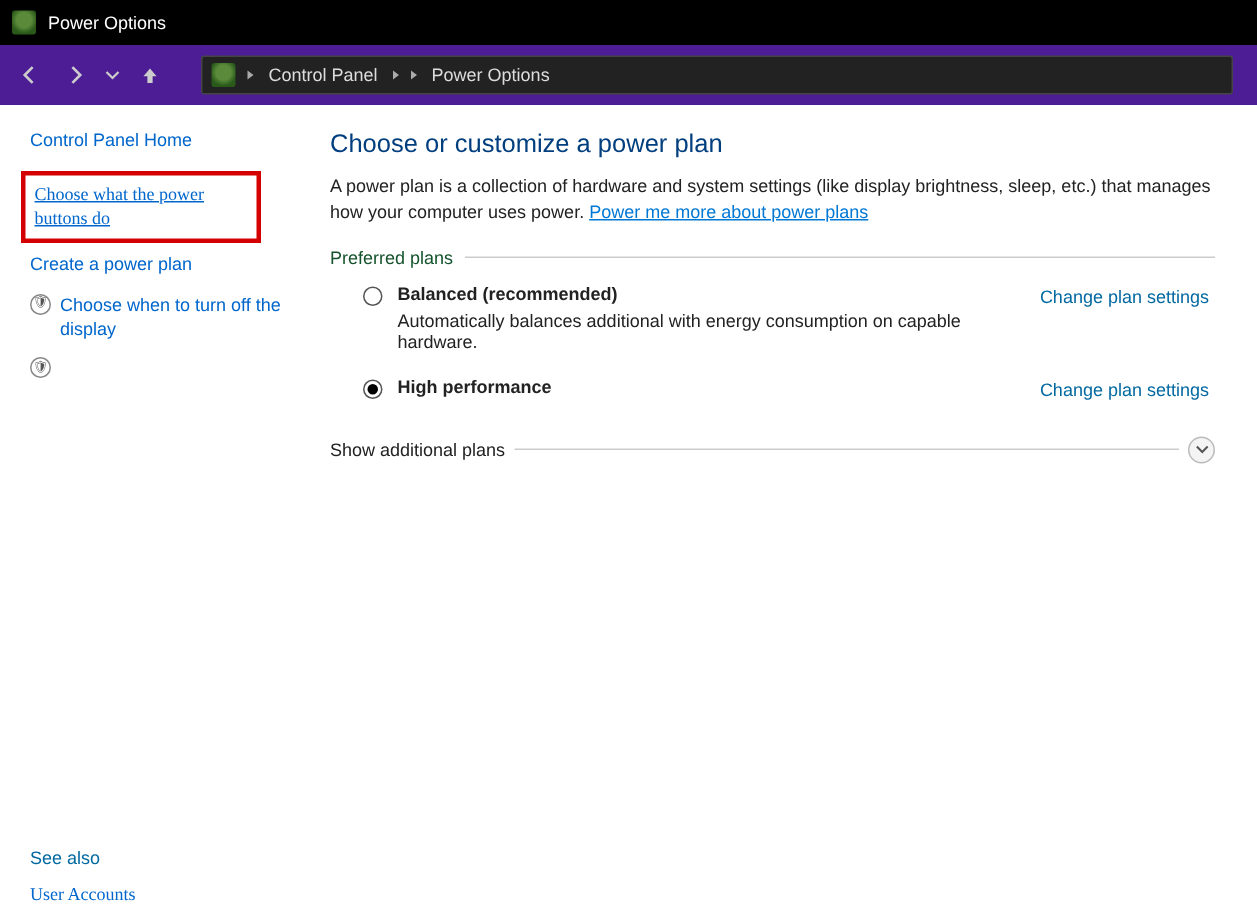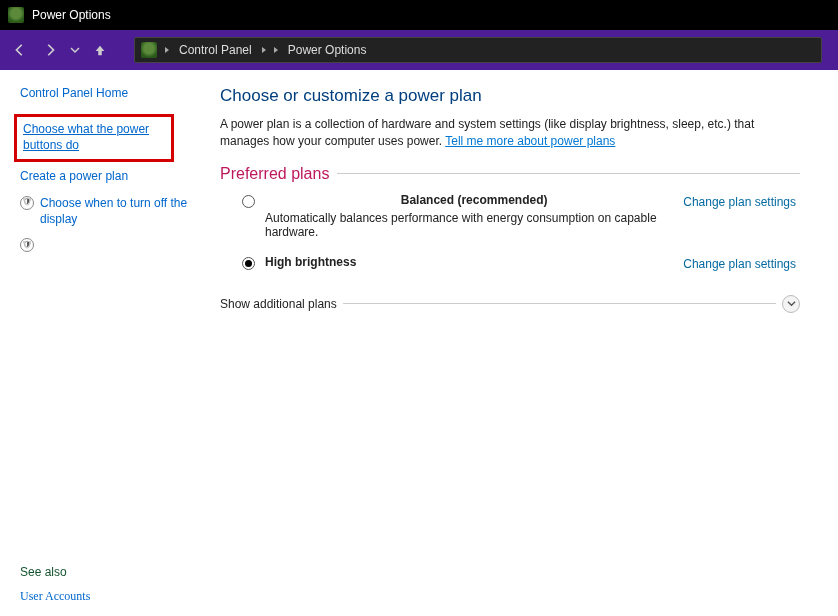--- a/index.html
+++ b/index.html
@@ -104,48 +104,48 @@
       font-size: 8px; color: #555;
       margin-top: 1px;
     }
     .highlight-box {
       border: 3px solid #d40000;
       padding: 4px 6px 6px 6px;
       margin-left: -6px;
       margin-right: 26px;
       margin-bottom: 6px;
     }
-    .highlight-box .sidebar-link { margin-bottom: 0; text-decoration: underline; }
+    .highlight-box .sidebar-link { margin-bottom: 0; text-decoration: underline; font-family: Liberation Serif, serif; }
     .sidebar-spacer { flex: 1; }
-    .see-also-label { color: #14532d; margin-bottom: 10px; }
+    .see-also-label { color: #0369a1; margin-bottom: 10px; }
     .see-also-link { color: #0066cc; cursor: pointer; font-family: Liberation Serif, serif; }
     .main {
       flex: 1;
-      padding: 16px 38px 16px 20px;
+      padding: 16px 28px 16px 20px;
       color: #222;
     }
     .page-title {
       color: #003e7e;
       font-size: 17px;
       font-weight: 400;
       margin-bottom: 10px;
     }
     .page-desc {
       font-size: 12px;
       line-height: 1.45;
       margin-bottom: 14px;
     }
     .page-desc a { color: #0078d4; text-decoration: underline; cursor: pointer; }
     .fieldset {
       position: relative;
       margin-bottom: 18px;
     }
     .fieldset-label {
-      color: #be185d;
-      font-size: 16px;
+      color: #14532d;
+      font-size: 12px;
       position: relative;
       display: flex;
       align-items: center;
       gap: 8px;
       justify-content: center;
     }
     .fieldset-label .line {
       flex: 1; height: 1px; background: #ccc;
     }
     .plan {
@@ -156,21 +156,21 @@
     .plan-left { flex: 1; display: flex; gap: 10px; align-items: flex-start; }
     .plan-radio {
       width: 13px; height: 13px; border: 1px solid #555; border-radius: 50%;
       margin-top: 2px; position: relative; flex-shrink: 0; cursor: pointer;
       background: #fff;
     }
     .plan-radio.selected::after {
       content: ""; position: absolute; top: 2px; left: 2px;
       width: 7px; height: 7px; background: #000; border-radius: 50%;
     }
-    .plan-name { font-weight: 600; font-size: 12px; text-align: center; }
+    .plan-name { font-weight: 600; font-size: 12px; }
     .plan-desc { font-size: 12px; color: #222; margin-top: 4px; }
     .plan-change {
       color: #0369a1; font-size: 12px; cursor: pointer; white-space: nowrap;
       margin-top: 2px;
     }
     .expander {
       display: flex; align-items: center; gap: 6px;
       margin-top: 18px;
     }
     .expander-label { font-size: 12px; }
@@ -256,45 +256,45 @@
 
     <div class="sidebar-spacer"></div>
 
     <div class="see-also-label">See also</div>
     <div class="see-also-link">User Accounts</div>
   </div>
 
   <div class="main">
     <div class="page-title">Choose or customize a power plan</div>
     <div class="page-desc">
-      <span>A power plan is a collection of hardware and system settings (like display brightness, sleep, etc.) that manages how your computer uses power. </span><a>Tell me more about power plans</a>
+      <span>A power plan is a collection of hardware and system settings (like display brightness, sleep, etc.) that manages how your computer uses power. </span><a>Power me more about power plans</a>
     </div>
 
     <div class="fieldset">
       <div class="fieldset-label">
         <span>Preferred plans</span>
         <span class="line"></span>
       </div>
 
       <div class="plan">
         <div class="plan-left">
           <div class="plan-radio"></div>
           <div>
             <div class="plan-name">Balanced (recommended)</div>
-            <div class="plan-desc">Automatically balances performance with energy consumption on capable hardware.</div>
+            <div class="plan-desc">Automatically balances additional with energy consumption on capable hardware.</div>
           </div>
         </div>
         <div class="plan-change">Change plan settings</div>
       </div>
 
       <div class="plan">
         <div class="plan-left">
           <div class="plan-radio selected"></div>
           <div>
-            <div class="plan-name">High brightness</div>
+            <div class="plan-name">High performance</div>
           </div>
         </div>
         <div class="plan-change">Change plan settings</div>
       </div>
     </div>
 
     <div class="expander">
       <span class="expander-label">Show additional plans</span>
       <span class="line"></span>
       <span class="expander-btn">

